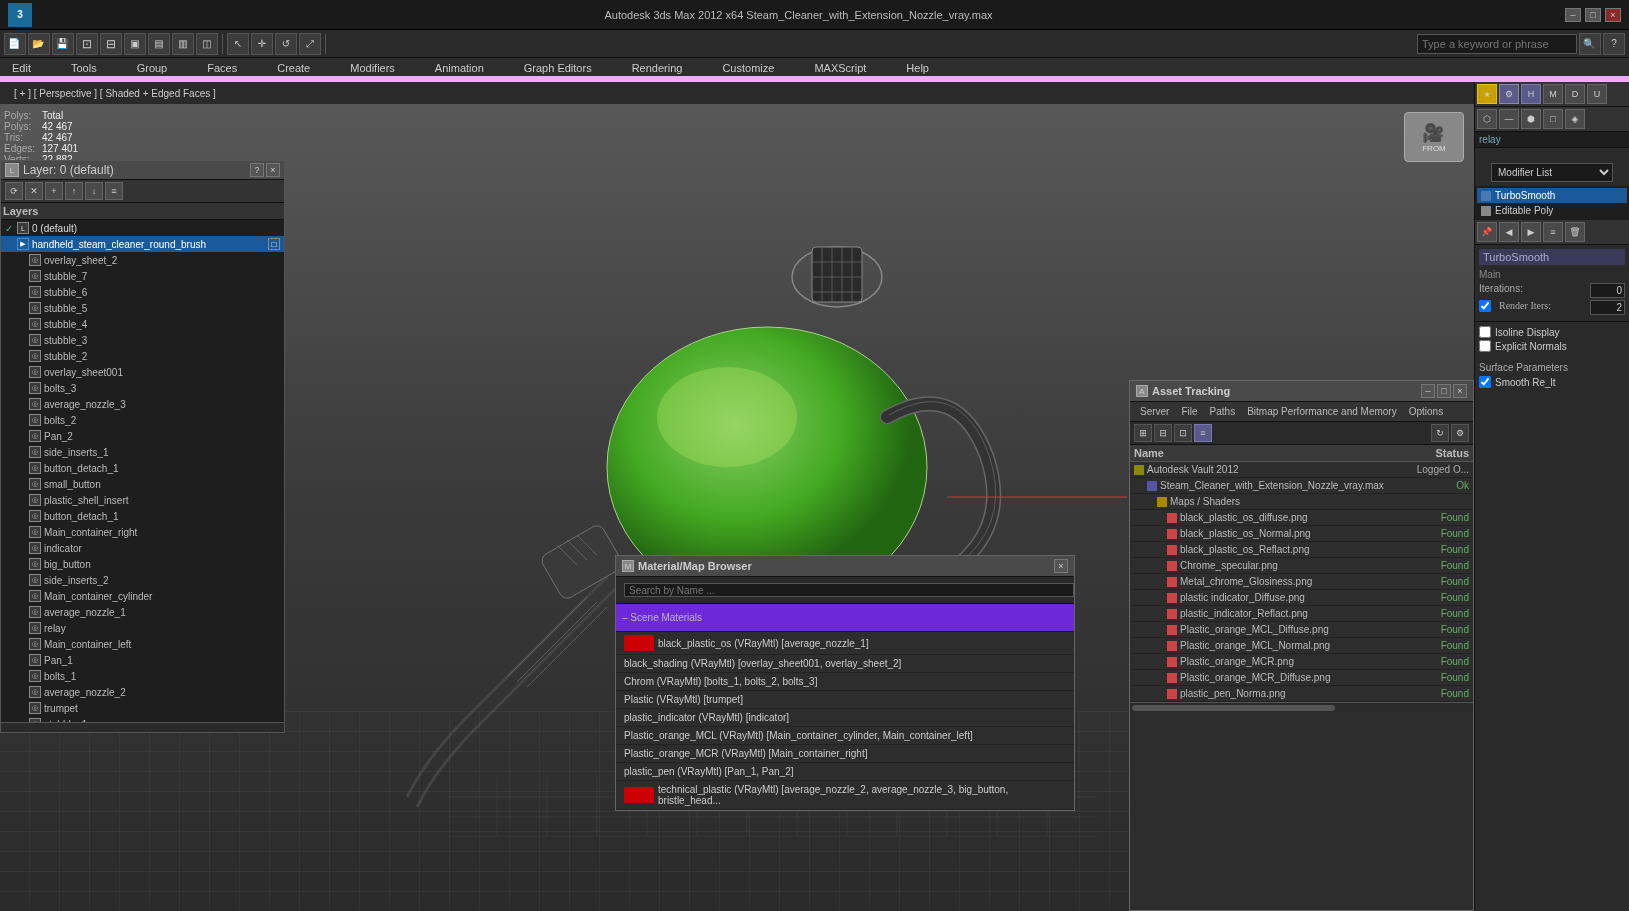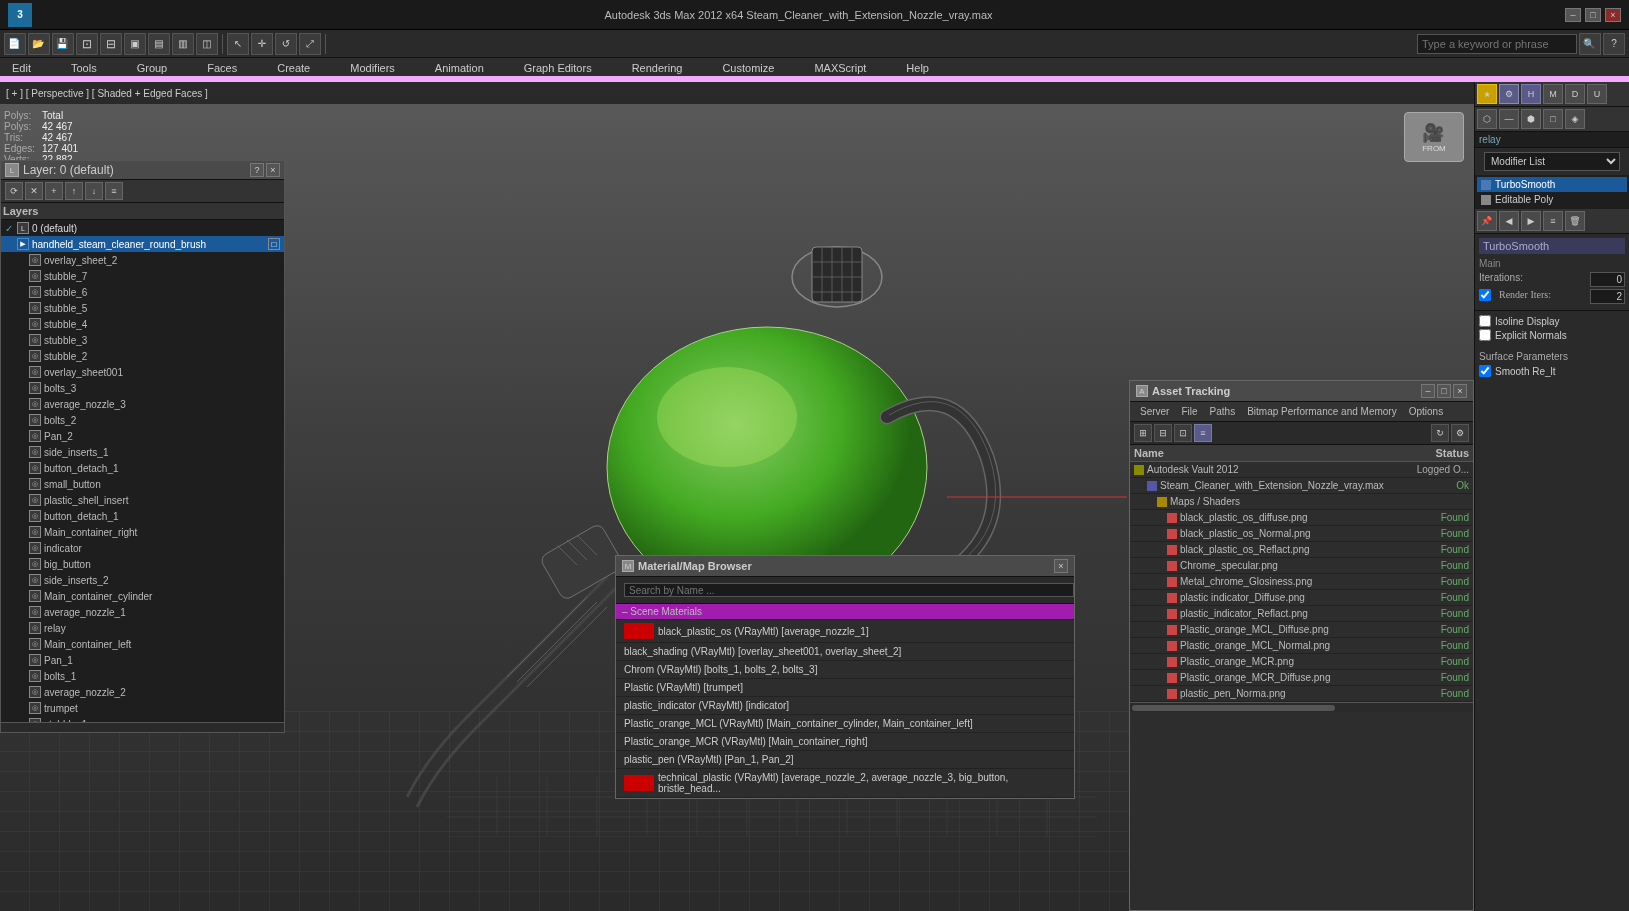--- a/index.html
+++ b/index.html
@@ -134,21 +134,21 @@
     .layer-check { width: 10px; margin-right: 2px; color: #4a9; font-size: 10px; }
 
     
     .viewport-header {
       position: absolute;
       top: 0; left: 0; right: 0;
       background: rgba(30,30,30,0.8);
       height: 22px;
       display: flex;
       align-items: center;
-      padding: 0 6px;
+      padding: 0 14px;
       font-size: 10px;
       color: #ccc;
       z-index: 3;
     }
     .modifier-obj-name {
       background: #1e1e1e;
       padding: 2px 4px;
       font-size: 10px;
       color: #7ab;
       border-bottom: 1px solid #111;
@@ -270,22 +270,22 @@
       background: #1a1a1a;
       border: 1px solid #555;
       color: #888;
       height: 14px;
       width: 100%;
       padding: 0 4px;
       font-size: 10px;
       margin: 3px 4px;
     }
     .mat-section-header {
-      background: #a21caf;
-      padding: 2px 6px;
+      background: #6d28d9;
+      padding: 8px 6px;
       color: #bbb;
       font-size: 10px;
       border-bottom: 1px solid #111;
     }
     .mat-item {
       padding: 3px 8px;
       font-size: 10px;
       color: #ccc;
       cursor: pointer;
       display: flex;
@@ -616,21 +616,21 @@
     <div class="right-icon-row">
       <div class="r-icon">⬡</div>
       <div class="r-icon">—</div>
       <div class="r-icon">⬢</div>
       <div class="r-icon">□</div>
       <div class="r-icon">◈</div>
     </div>
 
     <div class="modifier-obj-name">relay</div>
 
-    <div style="padding:2px 9px;background:#2a2a2a;">
+    <div style="padding:2px 16px;background:#2a2a2a;margin-top:11px;">
       <select class="modifier-dropdown">
         <option>Modifier List</option>
       </select>
     </div>
 
     <div style="background:#1e1e1e;padding:2px;">
       <div class="modifier-list-item selected">
         <div class="mod-icon blue"></div>
         <span>TurboSmooth</span>
       </div>

